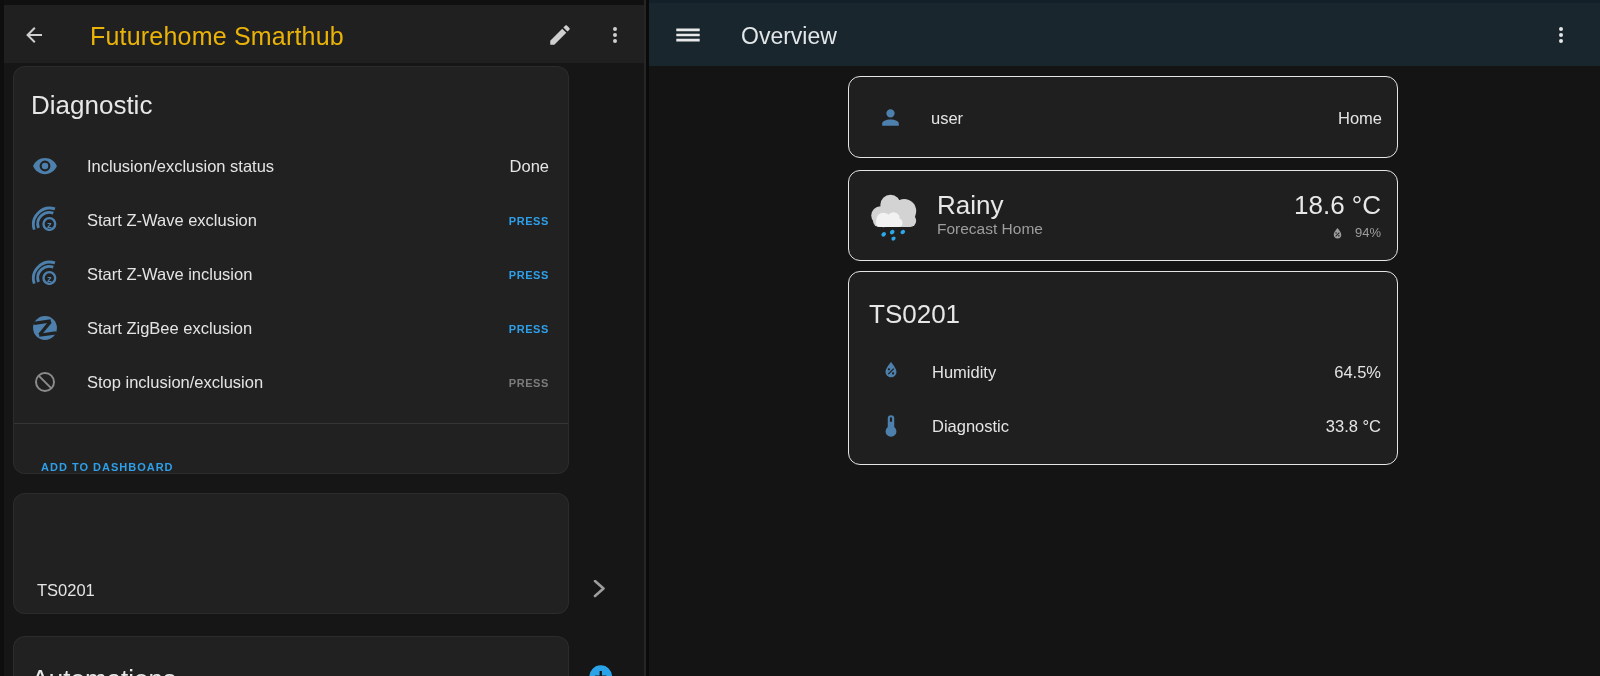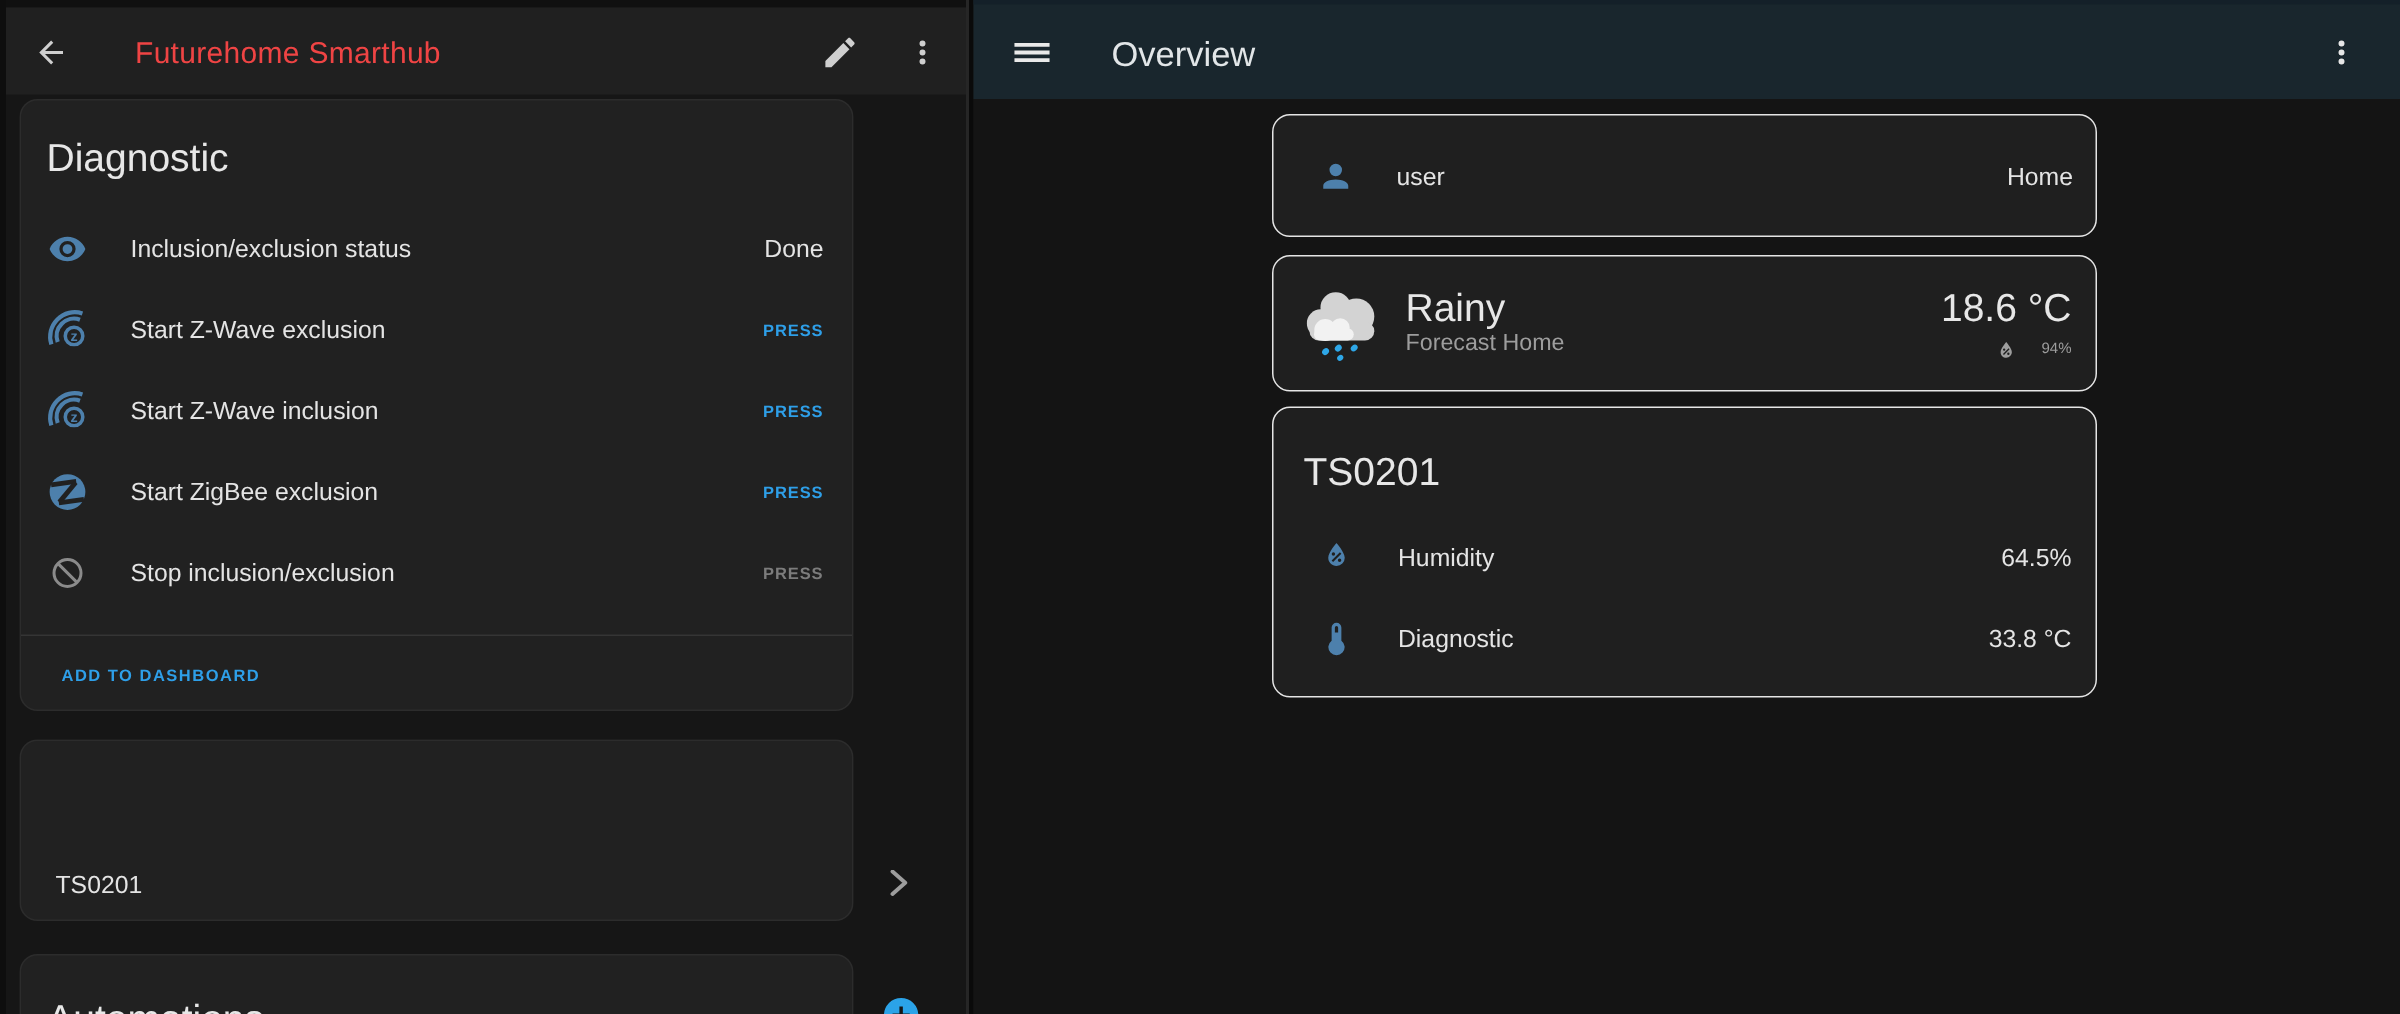--- a/index.html
+++ b/index.html
@@ -21,21 +21,21 @@
 </head>
 <body>
 
 <div id="lpanel">
   <div style="position:absolute;left:0;top:0;width:646px;height:5px;background:#101010"></div>
   <div style="position:absolute;left:0;top:0;width:4px;height:676px;background:#0e0e0e"></div>
   <div id="lheader">
     <svg class="icon24" style="left:18px;top:18px" viewBox="0 0 24 24" fill="#cfcfcf">
         <path d="M20,11V13H8L13.5,18.5L12.08,19.92L4.16,12L12.08,4.08L13.5,5.5L8,11H20Z"></path>
       </svg>
-    <div style="position:absolute;left:86px;top:19.5px;font-size:20px;line-height:22px;letter-spacing:0.2px;color:#ef4444">Futurehome Smarthub</div>
+    <div style="position:absolute;left:86px;top:19.5px;font-size:25px;line-height:22px;letter-spacing:0.2px;color:#eab308">Futurehome Smarthub</div>
     <svg style="position:absolute;left:543px;top:17px;width:26px;height:26px" viewBox="0 0 24 24" fill="#cfcfcf">
         <path d="M20.71,7.04C21.1,6.65 21.1,6 20.71,5.63L18.37,3.29C18,2.9 17.35,2.9 16.96,3.29L15.12,5.12L18.87,8.87M3,17.25V21H6.75L17.81,9.93L14.06,6.18L3,17.25Z"></path>
       </svg>
     <svg class="icon24" style="left:599px;top:18px" viewBox="0 0 24 24" fill="#cfcfcf">
         <path d="M12,16A2,2 0 0,1 14,18A2,2 0 0,1 12,20A2,2 0 0,1 10,18A2,2 0 0,1 12,16M12,10A2,2 0 0,1 14,12A2,2 0 0,1 12,14A2,2 0 0,1 10,12A2,2 0 0,1 12,10M12,4A2,2 0 0,1 14,6A2,2 0 0,1 12,8A2,2 0 0,1 10,6A2,2 0 0,1 12,4Z"></path>
       </svg>
   </div>
 
   <div class="lcard" style="top:66px;height:408px">
     <div class="cardtitle" style="left:17px;top:25px">Diagnostic</div>
@@ -79,21 +79,21 @@
     <div class="rowtext" style="left:73px;top:253px">Start ZigBee exclusion</div>
     <div class="rowval press" style="right:19px;top:254px">PRESS</div>
 
     <svg class="icon24" style="left:19px;top:303px" viewBox="0 0 24 24" fill="#8b8b8b">
         <path transform="scale(-1,1) translate(-24,0)" d="M12,2A10,10 0 0,1 22,12A10,10 0 0,1 12,22A10,10 0 0,1 2,12A10,10 0 0,1 12,2M12,4A8,8 0 0,0 4,12C4,13.85 4.63,15.55 5.68,16.91L16.91,5.68C15.55,4.63 13.85,4 12,4M12,20A8,8 0 0,0 20,12C20,10.15 19.37,8.45 18.32,7.09L7.09,18.32C8.45,19.37 10.15,20 12,20Z"></path>
       </svg>
     <div class="rowtext" style="left:73px;top:307px">Stop inclusion/exclusion</div>
     <div class="rowval press off" style="right:19px;top:308px">PRESS</div>
 
     <div style="position:absolute;left:0;top:356px;width:100%;height:1px;background:#353535"></div>
-    <div class="rowval press" style="left:27px;top:376px;text-align:right;letter-spacing:1.0px">ADD TO DASHBOARD</div>
+    <div class="rowval press" style="left:27px;top:392px;text-align:right;letter-spacing:1.0px">ADD TO DASHBOARD</div>
   </div>
 
   <div class="lcard" style="top:493px;height:121px">
     <div class="rowtext" style="left:23px;top:88px">TS0201</div>
     <svg style="position:absolute;left:578px;top:86px;width:30px;height:20px" viewBox="0 0 30 20">
         <polyline points="3,1 11.5,8.5 3,16" fill="none" stroke="#9d9d9d" stroke-width="2.6" stroke-linecap="round" stroke-linejoin="round"></polyline>
       </svg>
   </div>
 
   <div class="lcard" style="top:636px;height:80px">
@@ -143,21 +143,21 @@
       <g fill="#2ea7e8">
         <ellipse cx="12.7" cy="40.4" rx="2.5" ry="2" transform="rotate(-40 12.7 40.4)"></ellipse>
         <ellipse cx="21.2" cy="38.1" rx="2.5" ry="2" transform="rotate(-40 21.2 38.1)"></ellipse>
         <ellipse cx="31.8" cy="38" rx="2.5" ry="2" transform="rotate(-40 31.8 38)"></ellipse>
         <ellipse cx="22.5" cy="44.6" rx="2.2" ry="1.8" transform="rotate(-40 22.5 44.6)"></ellipse>
       </g>
     </svg>
     <div style="position:absolute;left:88px;top:21px;font-size:26px;line-height:26px;color:#e7e7e7">Rainy</div>
     <div class="rowtext sec" style="left:88px;top:50px;font-size:15.5px;line-height:15.5px">Forecast Home</div>
     <div style="position:absolute;right:16px;top:21px;font-size:26px;line-height:26px;color:#e7e7e7">18.6 °C</div>
-    <div class="rowval sec" style="right:16px;top:54px;font-size:10px;line-height:15px">94%</div>
+    <div class="rowval sec" style="right:16px;top:54px;font-size:13px;line-height:15px">94%</div>
     <svg style="position:absolute;left:481px;top:55px;width:15px;height:15px" viewBox="0 0 24 24" fill="#9d9d9d" fill-rule="evenodd">
         <path d="M12,3.25C12,3.25 6,10 6,14C6,17.32 8.69,20 12,20A6,6 0 0,0 18,14C18,10 12,3.25 12,3.25M14.47,9.97L15.53,11.03L9.53,17.03L8.47,15.97M9.75,10A1.25,1.25 0 0,1 11,11.25A1.25,1.25 0 0,1 9.75,12.5A1.25,1.25 0 0,1 8.5,11.25A1.25,1.25 0 0,1 9.75,10M14.25,14.5A1.25,1.25 0 0,1 15.5,15.75A1.25,1.25 0 0,1 14.25,17A1.25,1.25 0 0,1 13,15.75A1.25,1.25 0 0,1 14.25,14.5Z"></path>
       </svg>
   </div>
 
   <div class="rcard" style="top:271px;height:194px">
     <div class="cardtitle" style="left:20px;top:28.5px">TS0201</div>
 
     <svg style="position:absolute;left:31px;top:87px;width:22px;height:22px" viewBox="0 0 24 24" fill="#4d80ac" fill-rule="evenodd">
         <path d="M12,3.25C12,3.25 6,10 6,14C6,17.32 8.69,20 12,20A6,6 0 0,0 18,14C18,10 12,3.25 12,3.25M14.47,9.97L15.53,11.03L9.53,17.03L8.47,15.97M9.75,10A1.25,1.25 0 0,1 11,11.25A1.25,1.25 0 0,1 9.75,12.5A1.25,1.25 0 0,1 8.5,11.25A1.25,1.25 0 0,1 9.75,10M14.25,14.5A1.25,1.25 0 0,1 15.5,15.75A1.25,1.25 0 0,1 14.25,17A1.25,1.25 0 0,1 13,15.75A1.25,1.25 0 0,1 14.25,14.5Z"></path>

